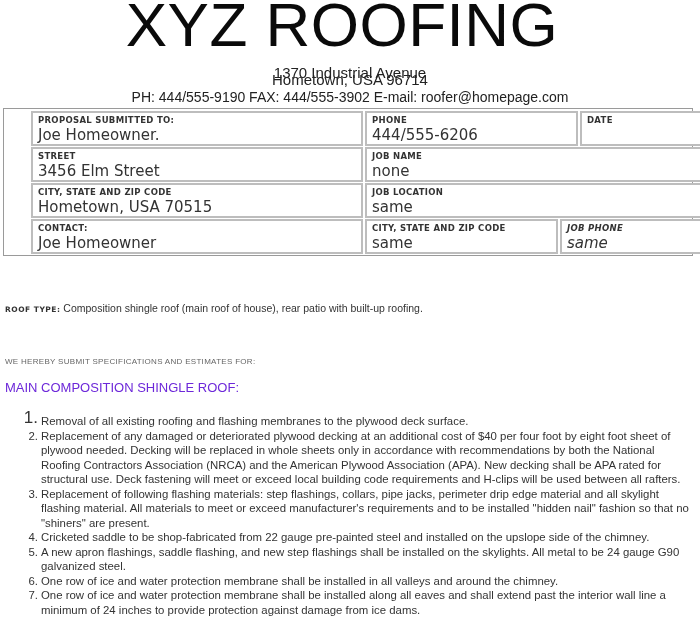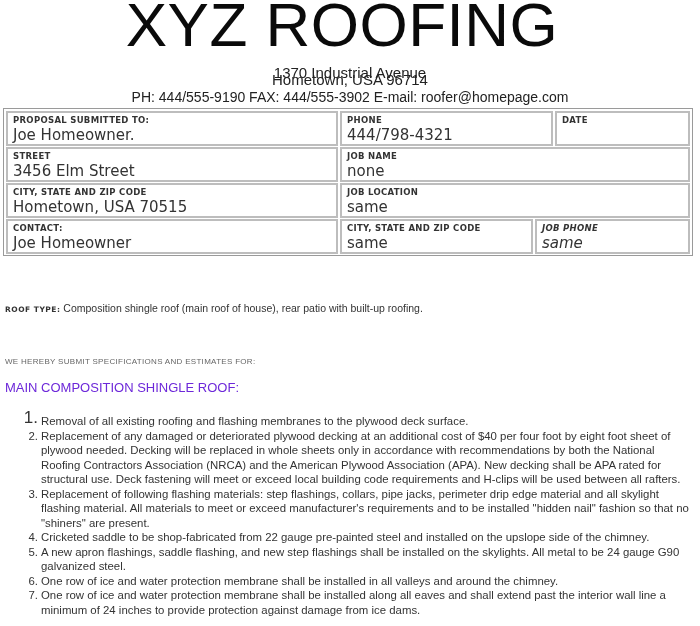--- a/index.html
+++ b/index.html
@@ -4,21 +4,21 @@
 <style>
   html, body { margin:0; padding:0; background:#ffffff; }
   body { width:700px; height:626px; overflow:hidden; position:relative; color:#111; font-family:"Liberation Sans", sans-serif; }
   .title { position:absolute; left:0; top:0; width:684px; text-align:center; font-size:62px; line-height:50px; letter-spacing:0.5px; color:#0a0a0a; }
   .addr { position:absolute; left:0; width:700px; text-align:center; font-size:15px; color:#222; }
   .addr1 { top:64px; }
   .addr2 { top:71px; }
   .contact { position:absolute; left:0; top:89px; width:700px; text-align:center; font-size:14px; color:#222; }
 
   .grid { position:absolute; left:3px; top:108px; width:690px; height:148px; border:1px solid #9a9a9a; box-sizing:border-box; background:#fff; }
-  .cell { position:absolute; border:2px solid #bdbdbd; box-sizing:border-box; background:#fff; padding:2px 0 0 5px; }
+  .cell { position:absolute; border:2px solid #bdbdbd; box-sizing:border-box; background:#fff; padding:2px 0 0 5px;margin-left:25px; }
   .lbl { font-family:"DejaVu Sans", sans-serif; font-size:8.5px; font-weight:bold; color:#333; letter-spacing:0.3px; line-height:11px; white-space:nowrap; }
   .val { font-family:"DejaVu Sans", sans-serif; font-size:15px; color:#333; line-height:19px; white-space:nowrap; }
 
   .roof { position:absolute; left:5px; top:302px; font-size:10.5px; color:#333; }
   .roof .k { font-family:"DejaVu Sans", sans-serif; font-weight:bold; font-size:7.5px; letter-spacing:0.5px; color:#333; }
   .submit { position:absolute; left:5px; top:357px; font-size:8px; letter-spacing:0.3px; color:#666; }
   .section { position:absolute; left:5px; top:380px; font-size:13px; color:#6d28d9; }
 
   .specs { position:absolute; left:0; top:414px; width:700px; }
   .item { position:relative; padding-left:41px; padding-right:6px; font-size:11.4px; line-height:14.5px; color:#333; }
@@ -34,21 +34,21 @@
 <div class="contact">PH: 444/555-9190 FAX: 444/555-3902 E-mail: roofer@homepage.com</div>
 
 <div class="grid">
 
   <div class="cell" style="left:2px; top:2px; width:332px; height:35px;">
     <div class="lbl">PROPOSAL SUBMITTED TO:</div>
     <div class="val">Joe Homeowner.</div>
   </div>
   <div class="cell" style="left:336px; top:2px; width:213px; height:35px;">
     <div class="lbl">PHONE</div>
-    <div class="val">444/798-4321</div>
+    <div class="val">444/555-6206</div>
   </div>
   <div class="cell" style="left:551px; top:2px; width:135px; height:35px;">
     <div class="lbl">DATE</div>
   </div>
 
   <div class="cell" style="left:2px; top:38px; width:332px; height:35px;">
     <div class="lbl">STREET</div>
     <div class="val">3456 Elm Street</div>
   </div>
   <div class="cell" style="left:336px; top:38px; width:350px; height:35px;">

